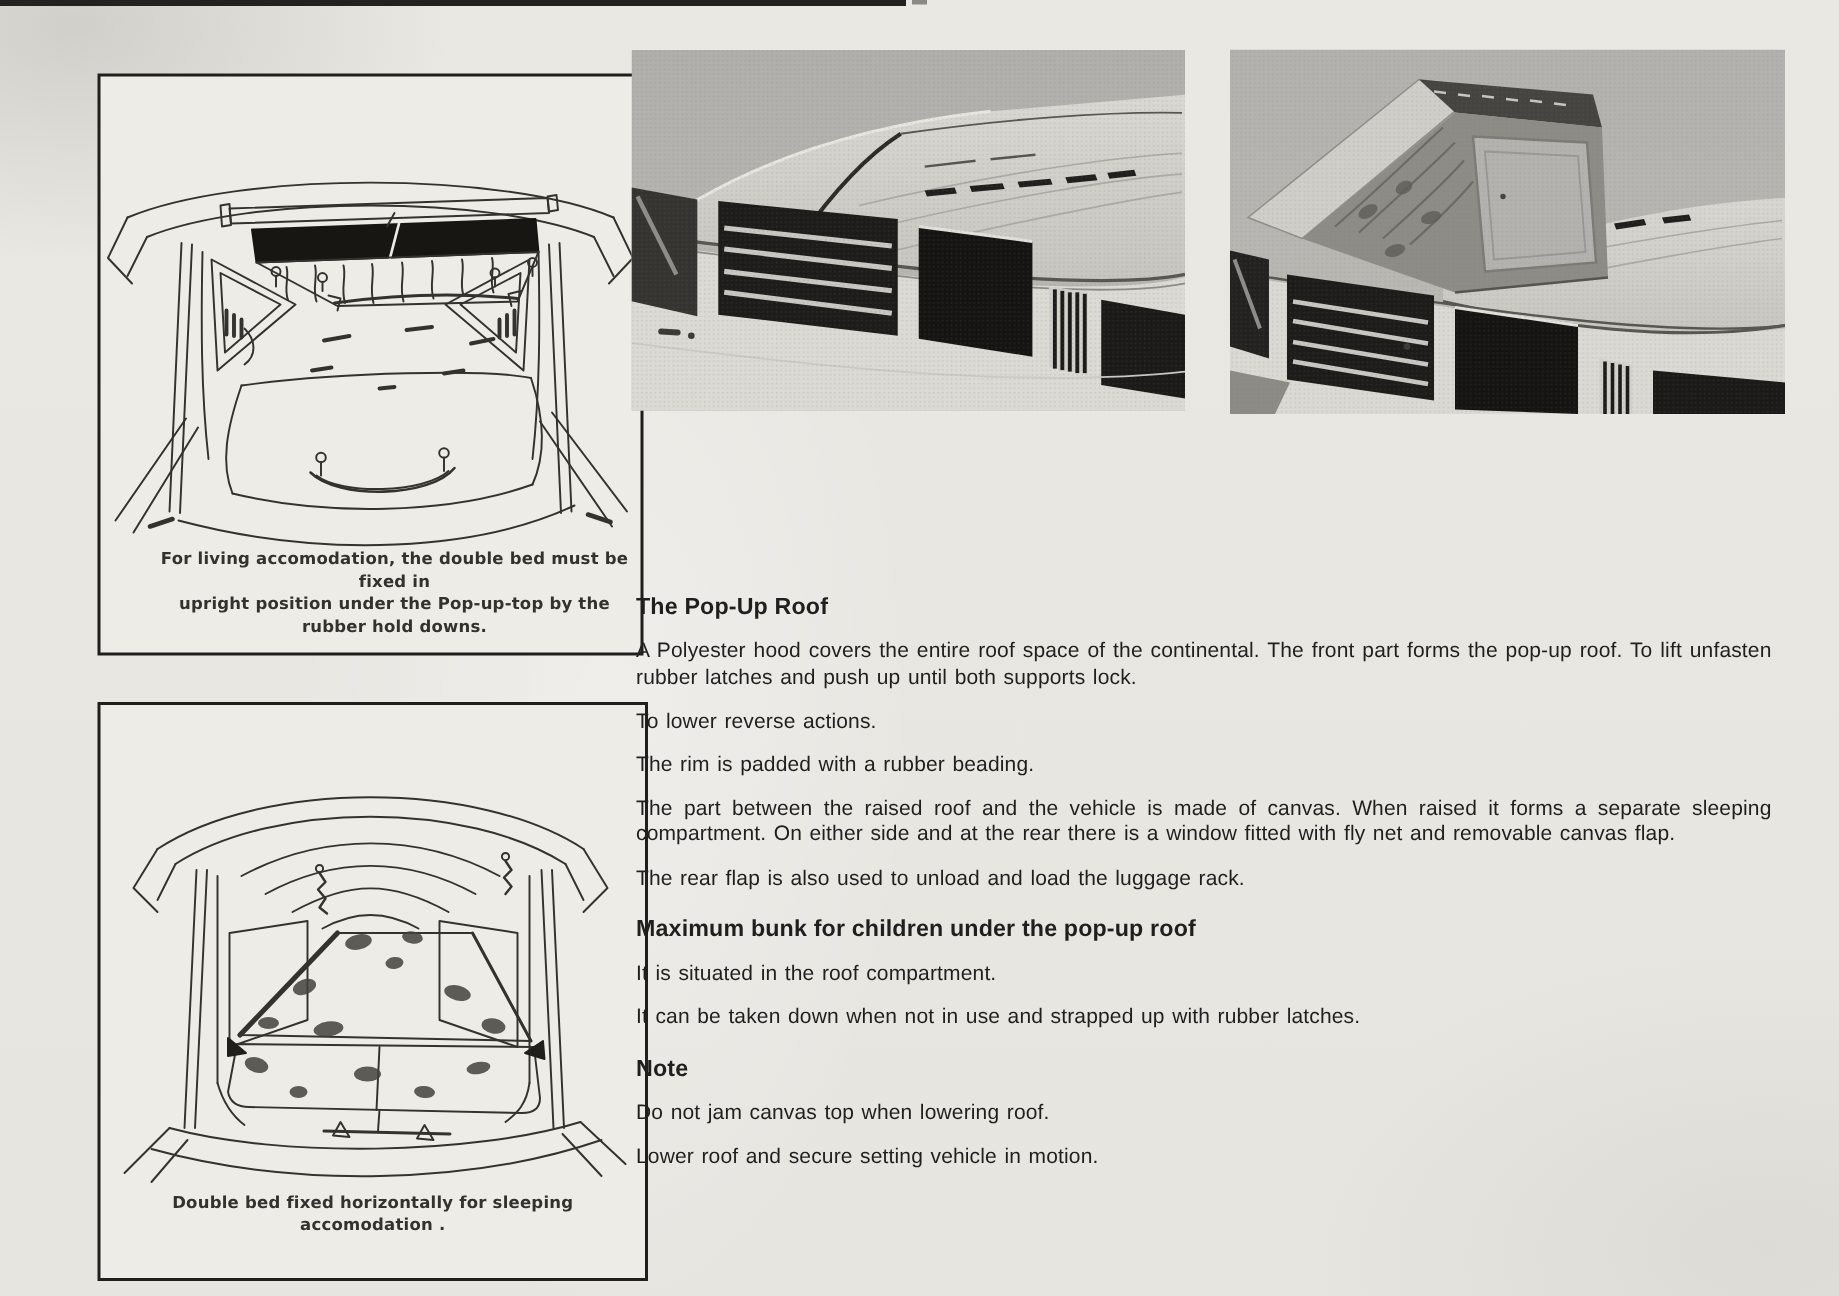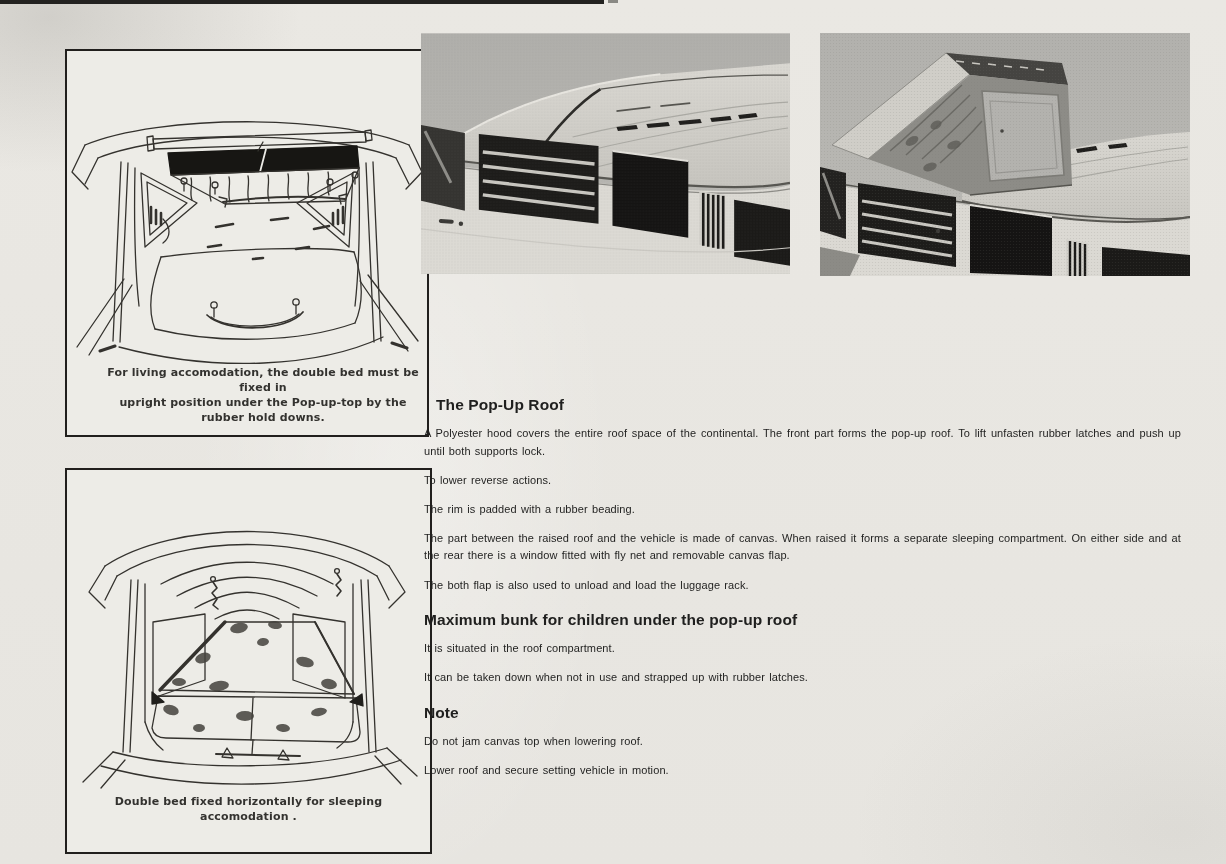--- a/index.html
+++ b/index.html
@@ -28,22 +28,22 @@
   #fig2 figcaption{bottom:28px;margin-top:41px;}
   .cap-line{display:block;}
 
   .photo{position:absolute;}
   #photo1{left:421px;top:33px;width:369px;height:241px;}
   #photo2{left:820px;top:33px;width:370px;height:243px;}
   .photo svg{display:block;width:100%;height:100%;}
 
   .article{position:absolute;left:424px;top:396px;width:757px;}
   .article h2{font-size:15.5px;font-weight:700;margin:17px 0 11px;letter-spacing:.1px;}
-  .article section:first-child h2{margin-top:0;margin-left:12px;}
-  .article p{font-size:11px;line-height:17.6px;margin:0 0 11.5px;word-spacing:1px;letter-spacing:.1px;}
+  .article section:first-child h2{margin-top:0;}
+  .article p{font-size:14px;line-height:17.6px;margin:0 0 11.5px;word-spacing:1px;letter-spacing:.1px;}
   .article p.just{text-align:justify;}
 </style>
 </head>
 <body>
 
 <div class="page">
   <div class="edge-top"></div>
   <div class="edge-top2"></div>
 
   <figure class="fig" id="fig1">
@@ -319,21 +319,21 @@
     </svg>
   </div>
 
   <div class="article">
     <section>
       <h2>The Pop-Up Roof</h2>
       <p class="just">A Polyester hood covers the entire roof space of the continental. The front part forms the pop-up roof. To lift unfasten rubber latches and push up until both supports lock.</p>
       <p>To lower reverse actions.</p>
       <p>The rim is padded with a rubber beading.</p>
       <p class="just">The part between the raised roof and the vehicle is made of canvas. When raised it forms a separate sleeping compartment. On either side and at the rear there is a window fitted with fly net and removable canvas flap.</p>
-      <p>The both flap is also used to unload and load the luggage rack.</p>
+      <p>The rear flap is also used to unload and load the luggage rack.</p>
     </section>
     <section>
       <h2>Maximum bunk for children under the pop-up roof</h2>
       <p>It is situated in the roof compartment.</p>
       <p>It can be taken down when not in use and strapped up with rubber latches.</p>
     </section>
     <section>
       <h2>Note</h2>
       <p>Do not jam canvas top when lowering roof.</p>
       <p>Lower roof and secure setting vehicle in motion.</p>

